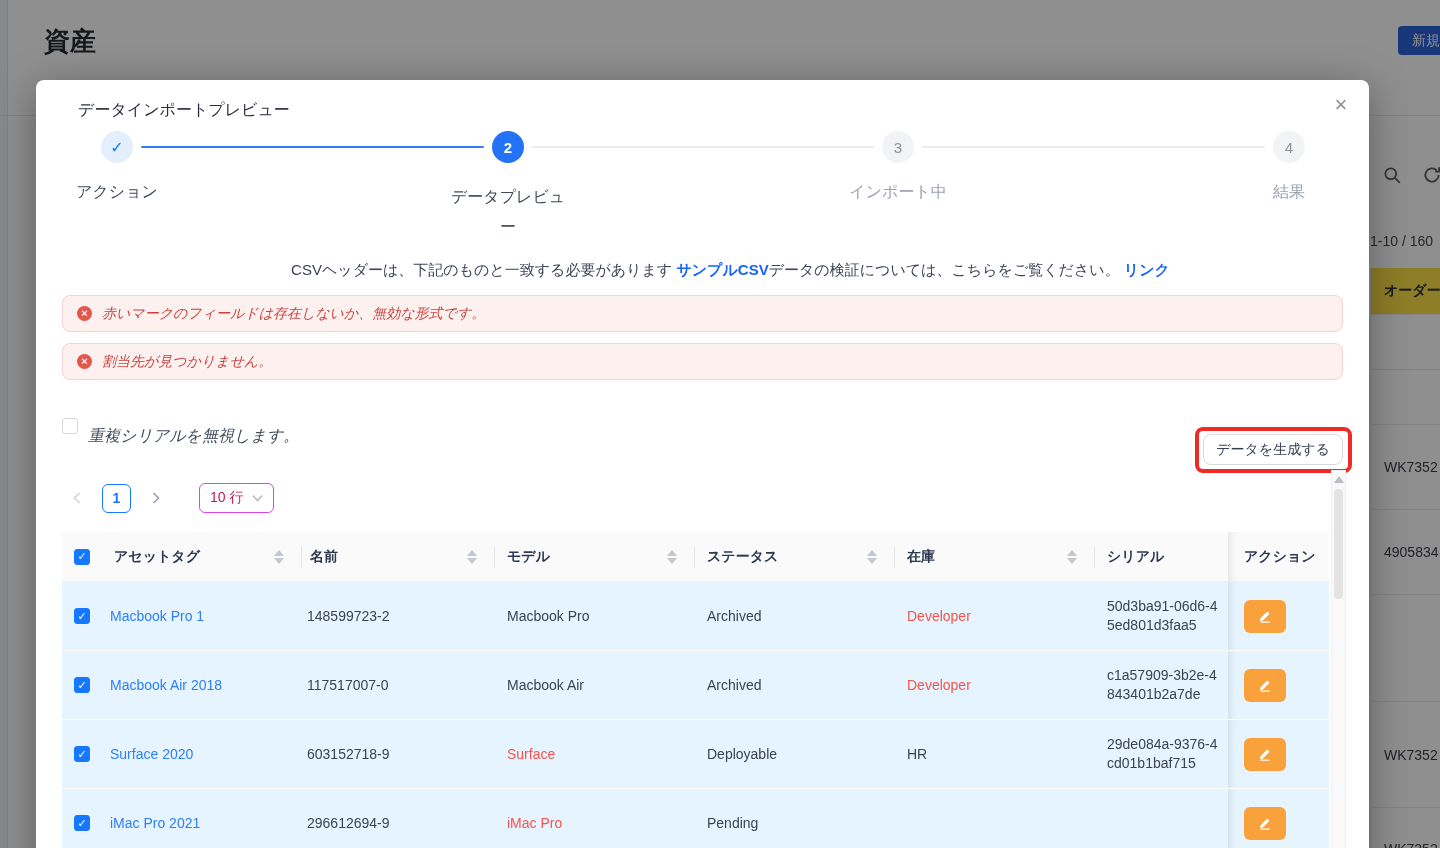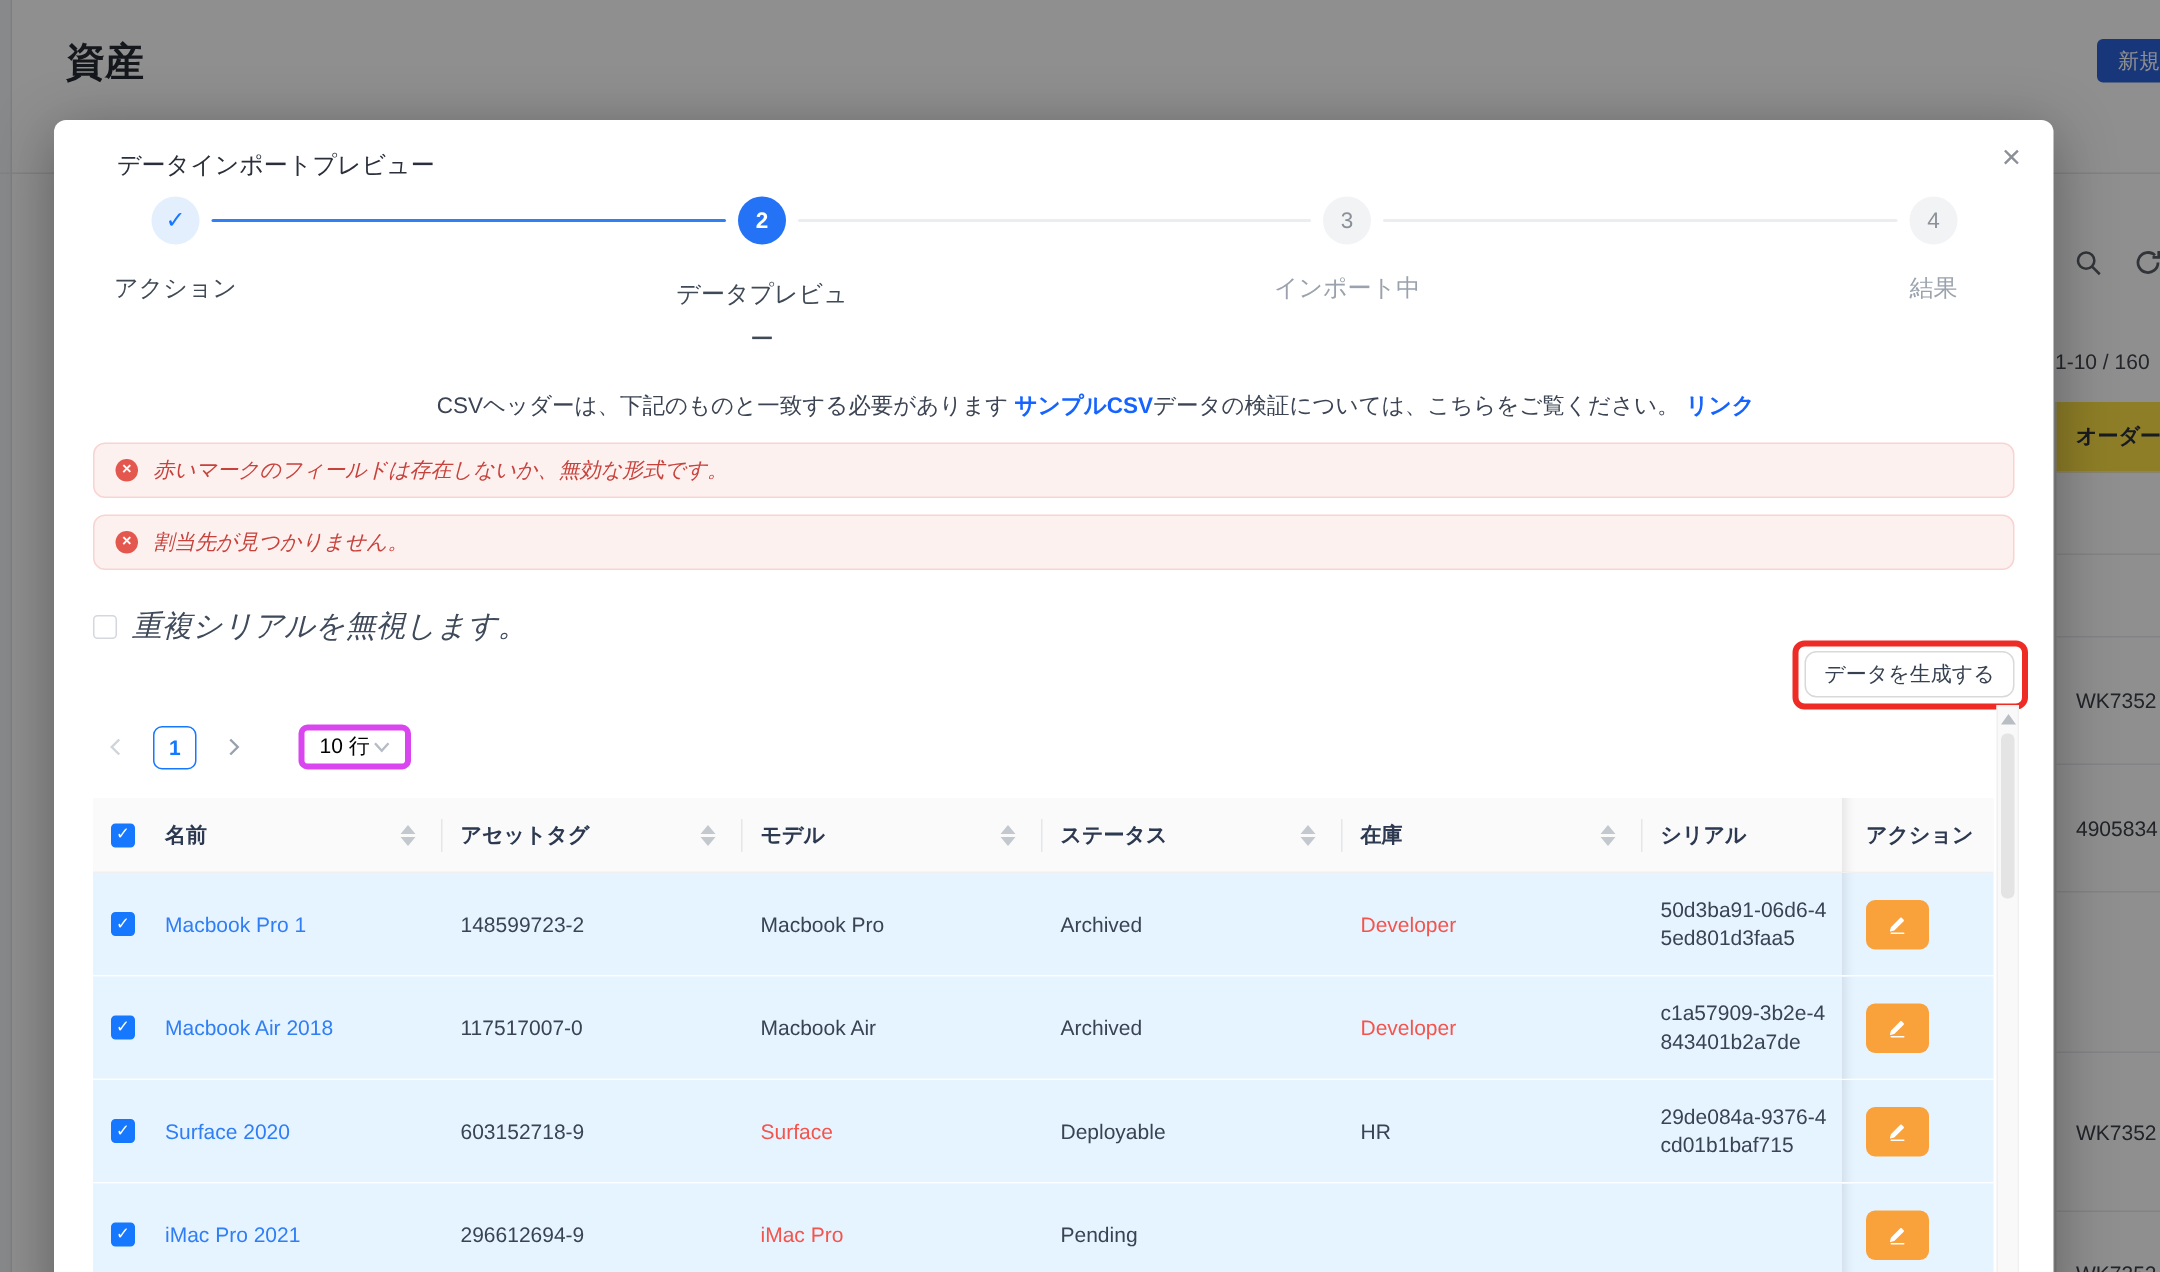--- a/index.html
+++ b/index.html
@@ -53,34 +53,34 @@
   .alert-ico { width:15px; height:15px; border-radius:50%; background:#e4574e; color:#fff; font-size:11px; font-weight:700;
     display:flex; align-items:center; justify-content:center; margin-right:10px; flex:none; line-height:1; }
   .alert-txt { font-size:14px; font-style:italic; color:#c8423c; }
 
   
   .ignore-row { position:absolute; left:26px; top:324px; display:flex; align-items:center; }
   .cb { width:16px; height:16px; border-radius:3px; display:inline-flex; align-items:center; justify-content:center; flex:none; }
   .cb.unchecked { background:#fff; border:1.5px solid #d4d8dd; }
   .cb.checked { background:#1677ff; border:1.5px solid #1677ff; }
   .cb-check { color:#fff; font-size:11px; font-weight:700; line-height:1; }
-  .ignore-lbl { margin-left:10px; font-size:20px; font-style:italic; color:#3f4a5a; }
+  .ignore-lbl { margin-left:10px; font-size:16px; font-style:italic; color:#3f4a5a;margin-top:22px; }
 
   
   .red-box { position:absolute; left:1159px; top:347px; width:157px; height:46px; border:4px solid #ee2b24; border-radius:8px; }
   .gen-btn { position:absolute; left:1167px; top:354px; width:140px; height:31px; background:#fff; border:1px solid #d9d9d9;
     border-radius:8px; font-size:14px; color:#374151; cursor:pointer; font-family:inherit; }
 
   
   .pager { position:absolute; left:26px; top:403px; height:30px; display:flex; align-items:center; }
   .pg-chev { width:30px; height:30px; border:none; background:transparent; display:flex; align-items:center; justify-content:center; }
   .pg-page { width:29px; height:29px; border:1px solid #1677ff; border-radius:6px; background:#fff; color:#1677ff;
     font-size:14px; font-weight:600; margin:0 10px; }
-  .pg-size { width:75px; height:30px; border:4px solid #d946ef; border-radius:6px; background:#fff; margin-left:28px;
-    display:flex; align-items:center; padding:0 10px; font-size:14px; color:#000000; }
+  .pg-size { width:75px; height:30px; border:1px solid #d946ef; border-radius:6px; background:#fff; margin-left:28px;
+    display:flex; align-items:center; padding:0 10px; font-size:14px; color:#be185d; }
   .pg-size .chev { margin-left:auto; }
 
   
   .tbl { position:absolute; left:26px; top:452px; width:1267px; }
   .thead { display:flex; height:50px; background:#fafafa; border-bottom:1px solid #f0f0f0; }
   .th { display:flex; align-items:center; font-size:14px; font-weight:700; color:#2c3950; position:relative; padding-left:12px; }
   .th.sep::after { content:""; position:absolute; right:0; top:14px; height:22px; width:1px; background:#e3e6ea; }
   .sorter { margin-left:auto; margin-right:18px; display:flex; flex-direction:column; gap:2px; }
   .car-up { width:0; height:0; border-left:5px solid transparent; border-right:5px solid transparent; border-bottom:6px solid #c3c8cf; }
   .car-dn { width:0; height:0; border-left:5px solid transparent; border-right:5px solid transparent; border-top:6px solid #c3c8cf; }
@@ -206,29 +206,29 @@
       </div>
     </div>
 
     <div class="tbl">
       <div class="thead">
         <div class="th w-cb">
           <span class="cb checked">
               <span class="cb-check">✓</span>
             </span>
         </div>
+        <div class="th w-tag sep">
+          <span>アセットタグ</span>
+          <span class="sorter">
+              <i class="car-up"></i>
+              <i class="car-dn"></i>
+            </span>
+        </div>
         <div class="th w-name sep">
           <span>名前</span>
-          <span class="sorter">
-              <i class="car-up"></i>
-              <i class="car-dn"></i>
-            </span>
-        </div>
-        <div class="th w-tag sep">
-          <span>アセットタグ</span>
           <span class="sorter">
               <i class="car-up"></i>
               <i class="car-dn"></i>
             </span>
         </div>
         <div class="th w-model sep">
           <span>モデル</span>
           <span class="sorter">
               <i class="car-up"></i>
               <i class="car-dn"></i>

